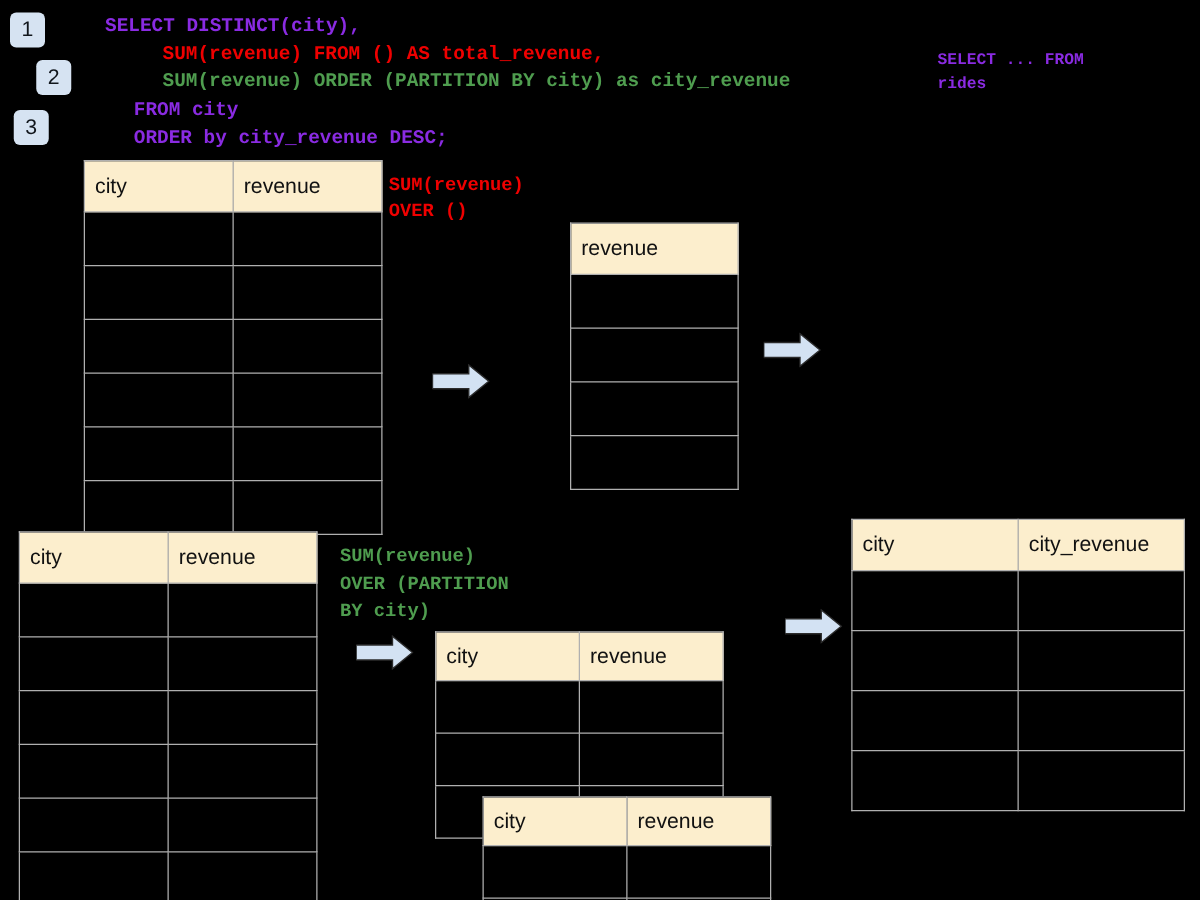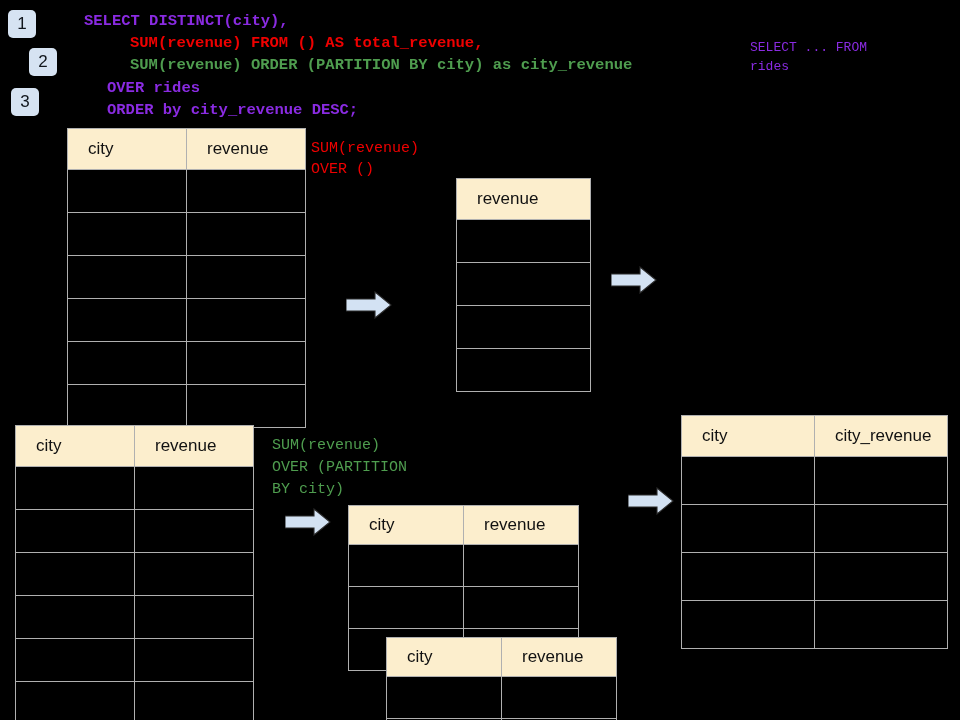--- a/index.html
+++ b/index.html
@@ -41,21 +41,21 @@
     letter-spacing: 0px;
   }
   .sql-purple { color: #8a2be2; }
   .sql-red    { color: #ef0000; }
   .sql-green  { color: #4f9d4f; }
 
   .note {
     position: absolute;
     font-family: "Liberation Mono", monospace;
     font-size: 13px;
-    font-weight: normal;
+    font-weight: bold;
     white-space: pre;
     line-height: 19px;
   }
   .note-purple { color: #8a2be2; }
   .note-red    { color: #ef0000; font-size: 15px; line-height: 21px; }
   .note-green  { color: #4f9d4f; font-size: 15px; line-height: 22px; }
 
   
   .tbl {
     position: absolute;
@@ -69,21 +69,21 @@
     background: #000000;
   }
   .tbl th {
     border: 1px solid #b0b0b0;
     background: #fceecd;
     color: #111111;
     font-family: "Liberation Sans", sans-serif;
     font-weight: 400;
     font-size: 17px;
     text-align: left;
-    padding: 0 0 0 20px;
+    padding: 0 0 0 8px;
   }
 
   
   .arrow {
     position: absolute;
   }
 </style>
 </head>
 <body>
 
@@ -92,21 +92,21 @@
   <div id="badges-layer">
       <div class="badge" style="left: 8px; top: 10px;">1</div>
       <div class="badge" style="left: 29px; top: 48px;">2</div>
       <div class="badge" style="left: 11px; top: 88px;">3</div>
     </div>
 
   <div id="sql-layer">
       <div class="sql sql-purple" style="left: 84px; top: 12px;">SELECT DISTINCT(city),</div>
       <div class="sql sql-red" style="left: 130px; top: 34px;">SUM(revenue) FROM () AS total_revenue,</div>
       <div class="sql sql-green" style="left: 130px; top: 56px;">SUM(revenue) ORDER (PARTITION BY city) as city_revenue</div>
-      <div class="sql sql-purple" style="left: 107px; top: 79px;">OVER rides</div>
+      <div class="sql sql-purple" style="left: 107px; top: 79px;">FROM city</div>
       <div class="sql sql-purple" style="left: 107px; top: 101px;">ORDER by city_revenue DESC;</div>
     </div>
 
   <div id="notes-layer">
       <div class="note note-purple" style="left: 750px; top: 38px;">SELECT ... FROM
 rides</div>
       <div class="note note-red" style="left: 311px; top: 138px;">SUM(revenue)
 OVER ()</div>
       <div class="note note-green" style="left: 272px; top: 435px;">SUM(revenue)
 OVER (PARTITION

